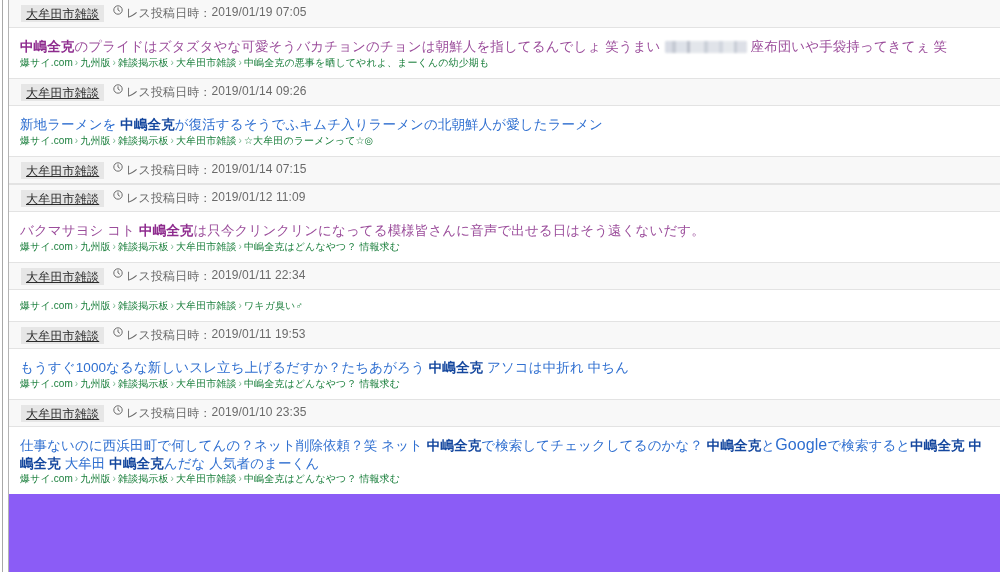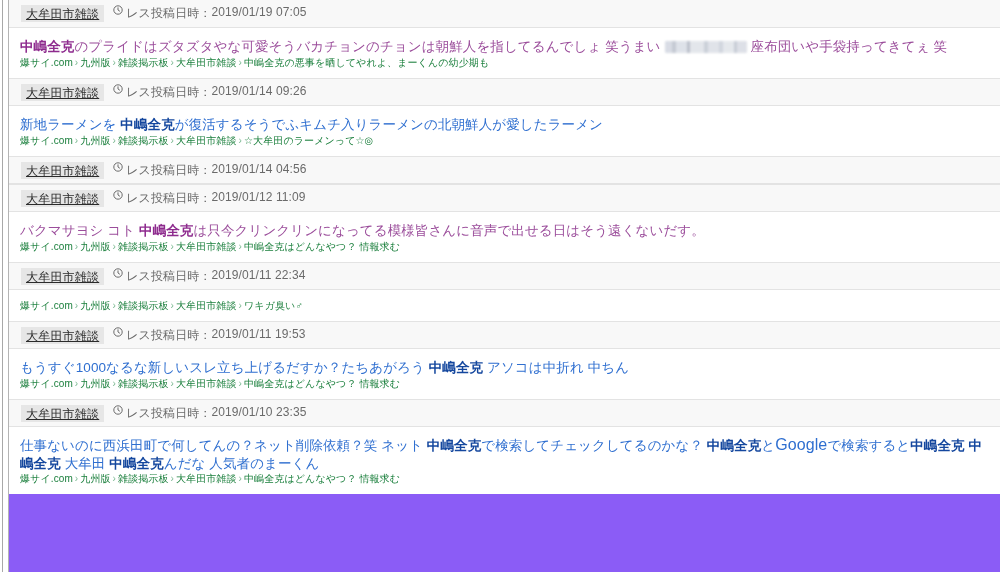--- a/index.html
+++ b/index.html
@@ -194,21 +194,21 @@
           <a class="cat-badge">大牟田市雑談</a>
           <span class="posted">
             <span class="clock-icon">
               <svg viewBox="0 0 10 10" width="10" height="10">
                 <circle cx="5" cy="5" r="4.2" fill="none" stroke="#6a6a6a" stroke-width="1"></circle>
                 <line x1="5" y1="5" x2="5" y2="2.4" stroke="#6a6a6a" stroke-width="1"></line>
                 <line x1="5" y1="5" x2="6.9" y2="6.3" stroke="#6a6a6a" stroke-width="1"></line>
               </svg>
             </span>
             <span>レス投稿日時：</span>
-            <span>2019/01/14 04:56</span>
+            <span>2019/01/14 07:15</span>
           </span>
         </div>
       </div>
       <div class="record">
         <div class="record-head">
           <a class="cat-badge">大牟田市雑談</a>
           <span class="posted">
             <span class="clock-icon">
               <svg viewBox="0 0 10 10" width="10" height="10">
                 <circle cx="5" cy="5" r="4.2" fill="none" stroke="#6a6a6a" stroke-width="1"></circle>

